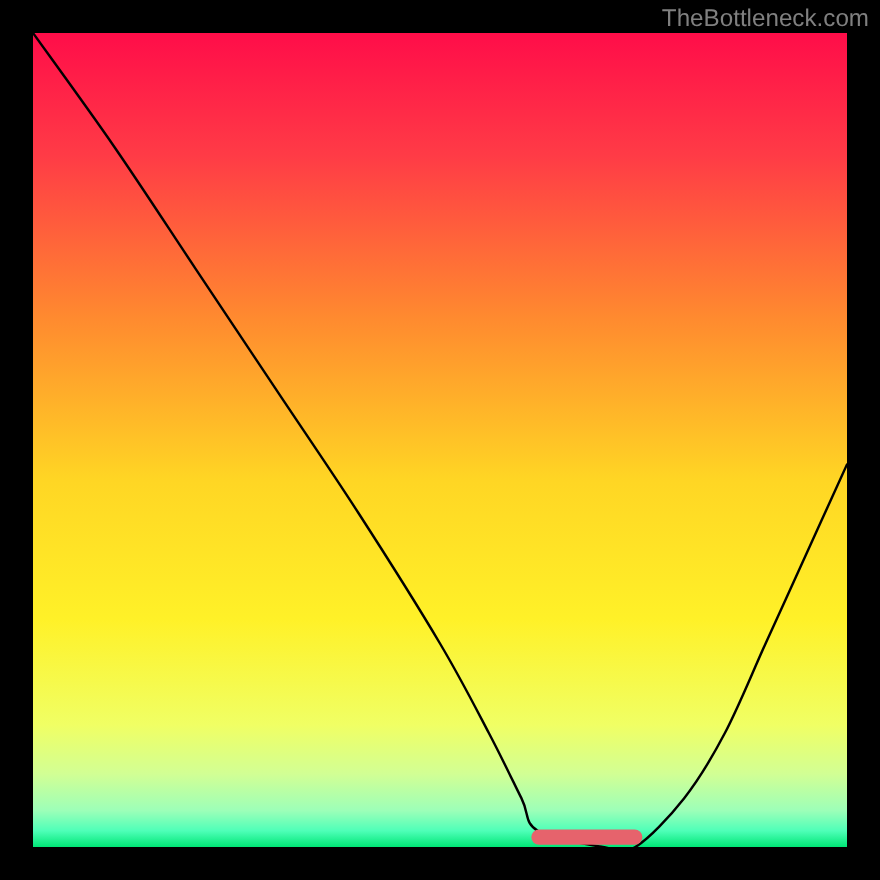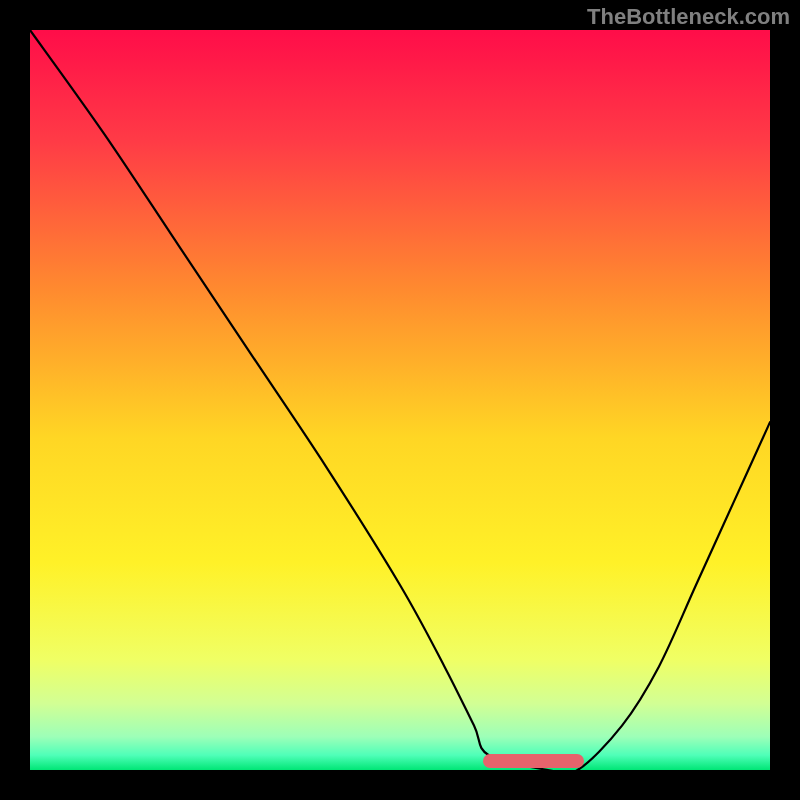--- a/index.html
+++ b/index.html
@@ -16,21 +16,21 @@
     width: 800px;
     height: 800px;
     background: #000;
   }
   .watermark {
     position: absolute;
     top: 4px;
     right: 10px;
     color: #808080;
     font-size: 22px;
-    font-weight: 700;
+    font-weight: 400;
     z-index: 5;
     user-select: none;
   }
   .plot-area {
     position: absolute;
     left: 30px;
     top: 30px;
     width: 740px;
     height: 740px;
     overflow: hidden;

